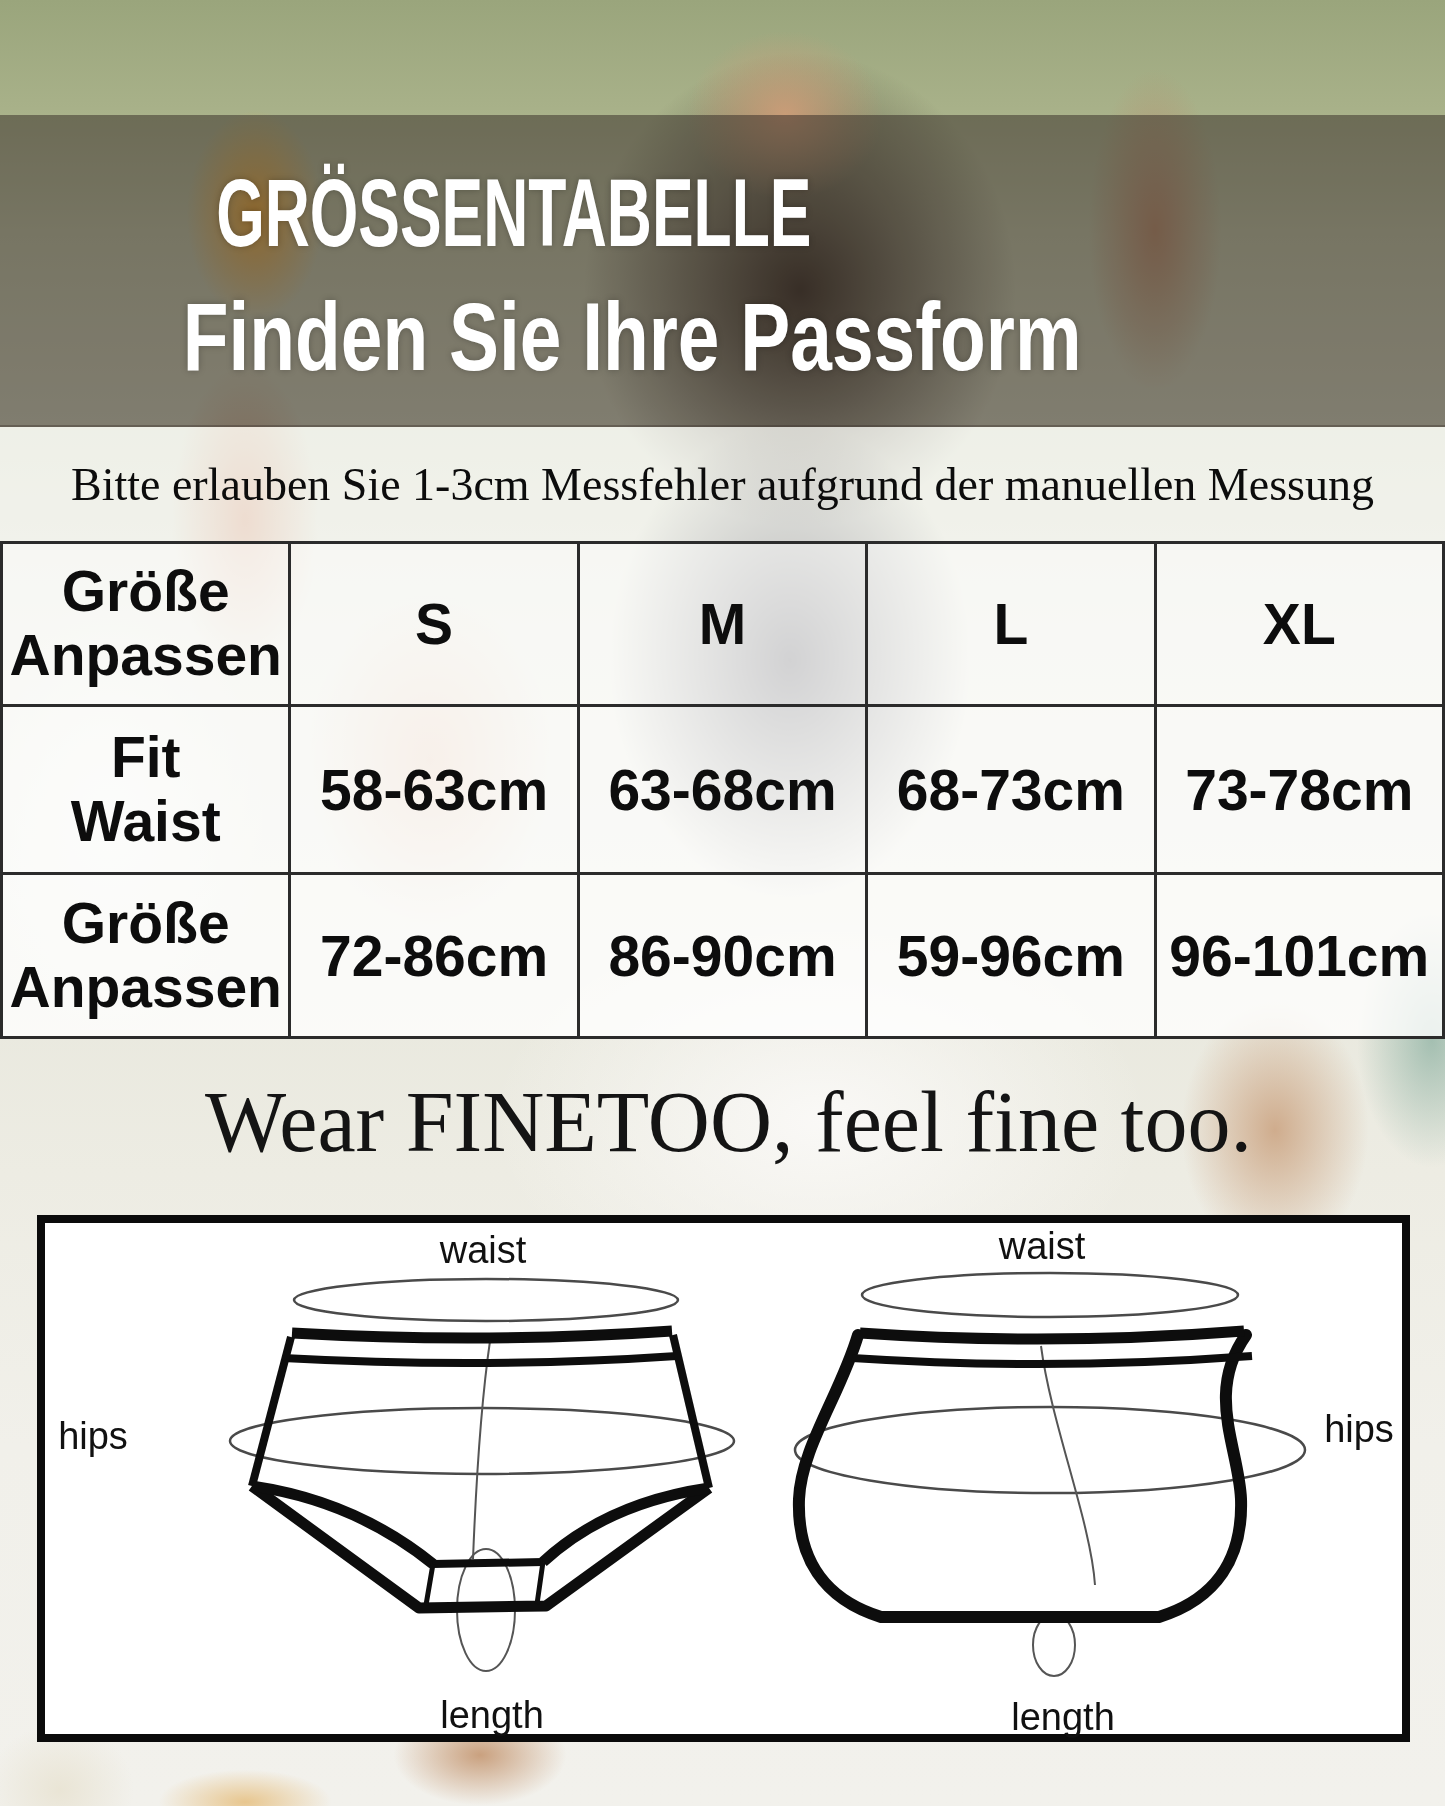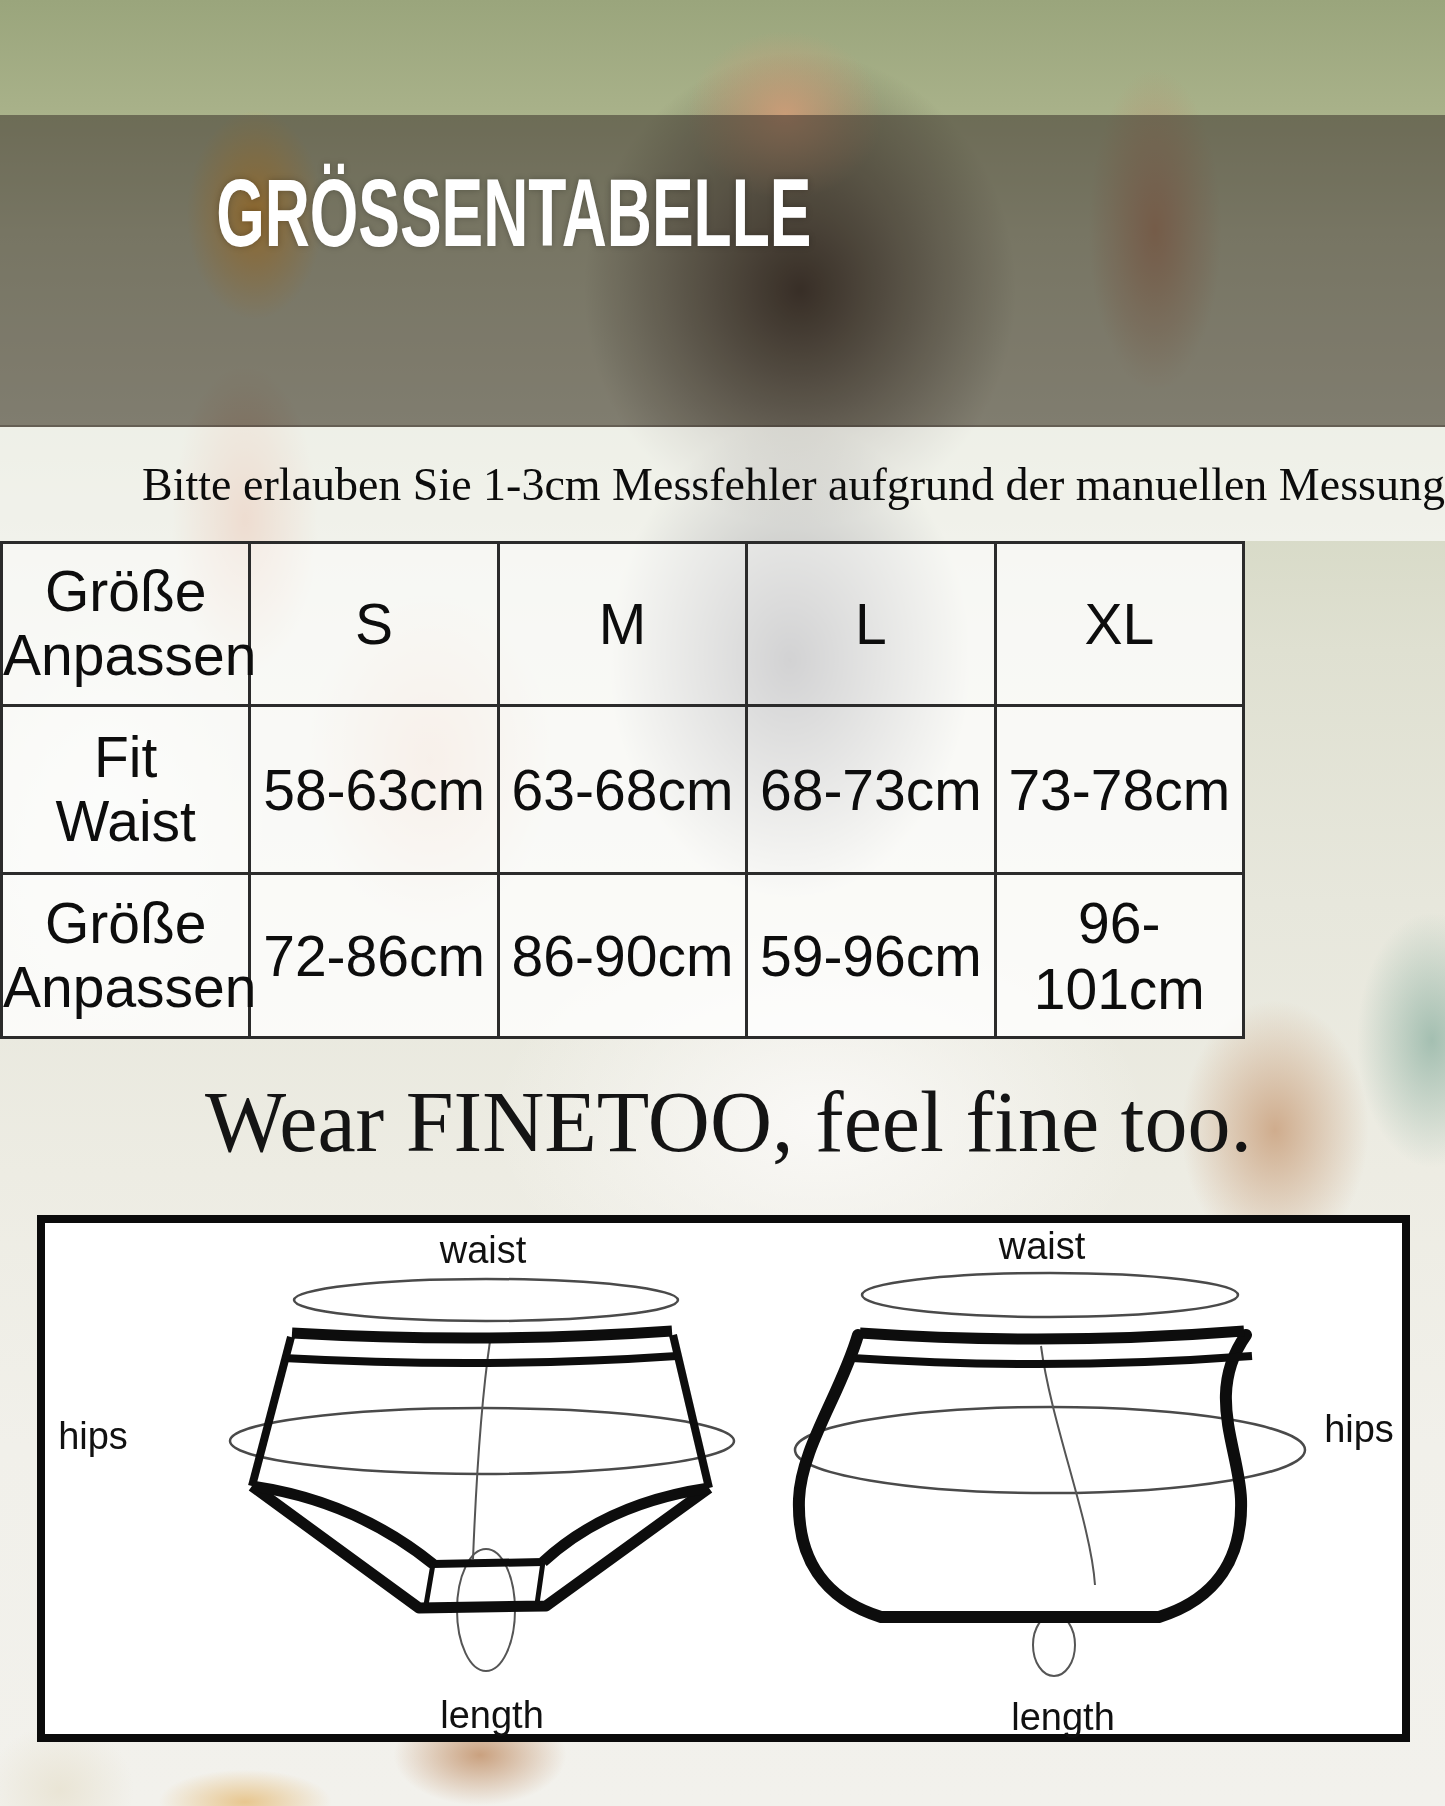--- a/index.html
+++ b/index.html
@@ -30,26 +30,26 @@
   .overlay-light{position:absolute;left:0;top:427px;width:100%;height:114px;background:rgba(255,255,255,0.63);box-shadow:0 -2px 0 rgba(60,50,45,0.40);}
 
   
   .title1,.title2{position:absolute;left:0;width:100%;margin:0;text-align:left;color:#fff;
     font-weight:700;line-height:1;text-shadow:0 0 8px rgba(0,0,0,0.25);}
   .title1{top:165px;font-size:96px;padding-left:56px;box-sizing:border-box;}
   .title2{top:289px;font-size:96px;padding-left:56px;box-sizing:border-box;}
   .cond1{display:inline-block;transform:scaleX(0.65);white-space:nowrap;}
   .cond2{display:inline-block;transform:scaleX(0.78);white-space:nowrap;}
 
-  .note{position:absolute;left:0;top:458px;width:100%;text-align:right;
+  .note{position:absolute;left:0;top:458px;width:100%;text-align:center;
     font-family:"Liberation Serif",serif;font-size:46px;color:#0c0c0c;white-space:nowrap;}
 
   
-  .size-table{position:absolute;left:0;top:541px;width:1245px;height:495px;
-    border-collapse:collapse;table-layout:fixed;}
+  .size-table{position:absolute;left:0;top:541px;width:1445px;height:495px;
+    border-collapse:collapse;table-layout:fixed;font-weight:bold;}
   .size-table td{border:3px solid #2b2b2b;background:rgba(255,255,255,0.78);
     text-align:center;vertical-align:middle;font-size:57px;color:#0d0d0d;padding:0;}
   .size-table tr:nth-child(1){height:163px;}
   .size-table tr:nth-child(2){height:168px;}
   .size-table tr:nth-child(3){height:164px;}
   .size-table td span{display:block;line-height:1.12;}
 
   
   .tagline{position:absolute;left:6px;top:1072px;width:100%;text-align:center;
     font-family:"Liberation Serif",serif;font-size:86px;color:#141414;white-space:nowrap;}
@@ -68,20 +68,21 @@
 </style>
 </head>
 <body>
 
 <div class="canvas">
   <div class="photo"></div>
   <div class="overlay-dark"></div>
   <div class="overlay-light"></div>
 
   <h1 class="title1"><span class="cond1">GRÖSSENTABELLE</span></h1>
+  <h2 class="title2"><span class="cond2">Finden Sie Ihre Passform</span></h2>
 
   <div class="note">Bitte erlauben Sie 1-3cm Messfehler aufgrund der manuellen Messung</div>
 
   <table class="size-table">
     <tbody>
       <tr>
         <td>
           <span>Größe</span>
           <span>Anpassen</span>
         </td>

